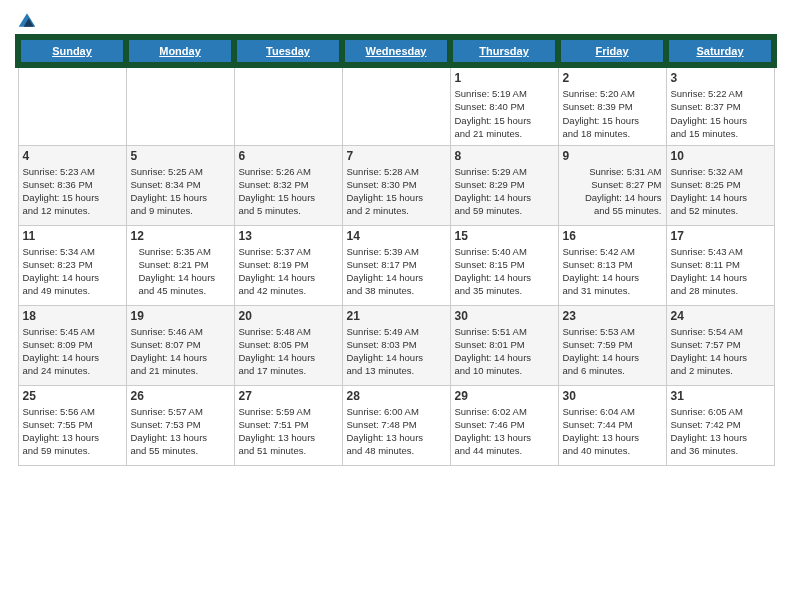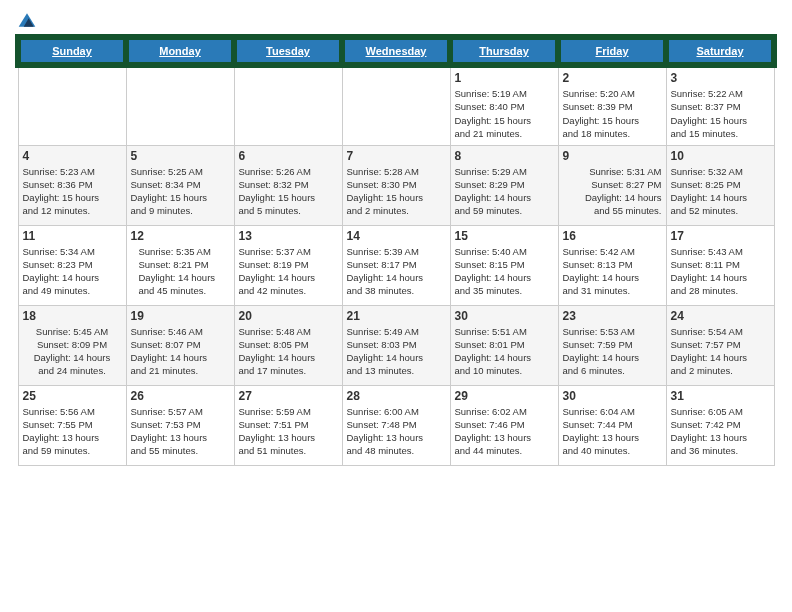--- a/index.html
+++ b/index.html
@@ -256,21 +256,21 @@
             <div class="day-number">17</div>
             <div class="day-info" style="white-space: pre-line;">Sunrise: 5:43 AM
 Sunset: 8:11 PM
 Daylight: 14 hours
 and 28 minutes.</div>
           </td>
         </tr>
         <tr>
           <td>
             <div class="day-number">18</div>
-            <div class="day-info" style="white-space: pre-line; text-align: center;">Sunrise: 5:45 AM
+            <div class="day-info" style="white-space: pre-line;">Sunrise: 5:45 AM
 Sunset: 8:09 PM
 Daylight: 14 hours
 and 24 minutes.</div>
           </td>
           <td>
             <div class="day-number">19</div>
             <div class="day-info" style="white-space: pre-line;">Sunrise: 5:46 AM
 Sunset: 8:07 PM
 Daylight: 14 hours
 and 21 minutes.</div>

